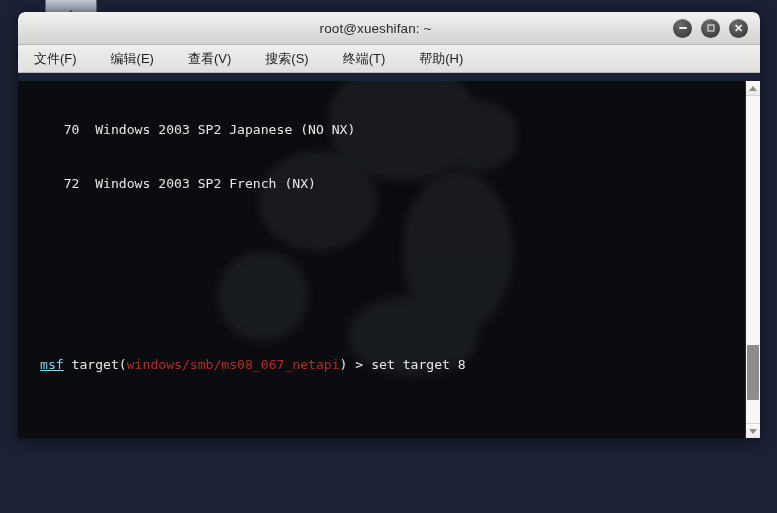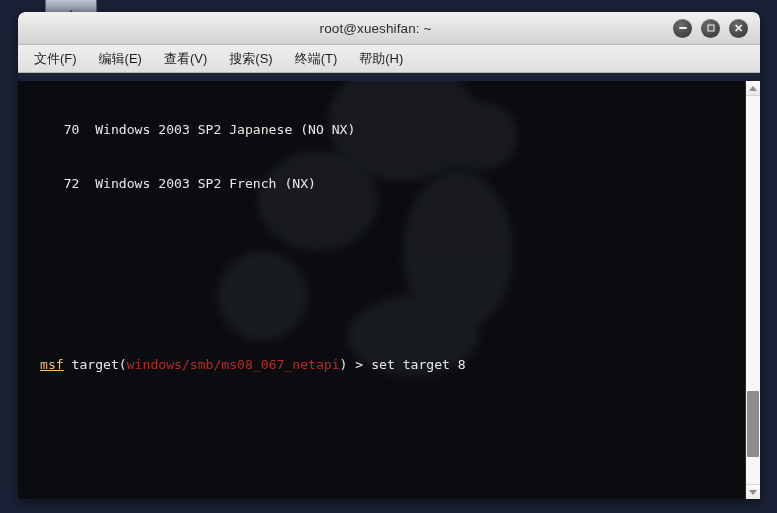--- a/index.html
+++ b/index.html
@@ -29,21 +29,21 @@
     width:10px; height:7px;
     transform:translateX(-50%);
     background:#3b4250;
     clip-path:polygon(50% 0,100% 100%,0 100%);
   }
 
   
   #window {
     position:absolute;
     left:18px; top:12px;
-    width:742px; height:487px;
+    width:742px; height:426px;
     border-radius:7px 7px 0 0;
     box-shadow:0 3px 14px rgba(0,0,0,.55);
     overflow:hidden;
     display:flex; flex-direction:column;
   }
 
   
   #titlebar {
     height:33px;
     flex:0 0 33px;
@@ -84,21 +84,21 @@
   .wbtn .x{ font-size:11px; line-height:11px; font-weight:bold; font-family:"Liberation Sans",sans-serif;}
 
   
   #menubar {
     height:28px;
     flex:0 0 28px;
     background:linear-gradient(180deg,#eeeeec 0%,#e0e0de 100%);
     border-bottom:1px solid #b5b5b3;
     display:flex; align-items:center;
     padding-left:16px;
-    gap:22px;
+    gap:34px;
   }
   .menu-item {
     font-size:13px;
     color:#1d1d1d;
     cursor:pointer;
     white-space:nowrap;
   }
 
   
   #terminal-wrap {
@@ -135,21 +135,21 @@
     padding:4px 0 0 22px;
     font-family:"DejaVu Sans Mono","Liberation Mono",monospace;
     font-size:13.1px;
     line-height:18.05px;
     color:#e8e8e8;
     white-space:pre;
     letter-spacing:0px;
   }
   .l { height:18.05px; }
   .blank { height:18.05px; }
-  .msf { text-decoration:underline; color:#fdba74; }
+  .msf { text-decoration:underline; color:#7dd3fc; }
   .mod { color:#b92b26; font-weight:normal; }
 
   
   #scrollbar {
     flex:0 0 15px;
     background:#f4f4f2;
     border-left:1px solid #2b2b2b;
     display:flex; flex-direction:column;
     cursor:pointer;
   }

